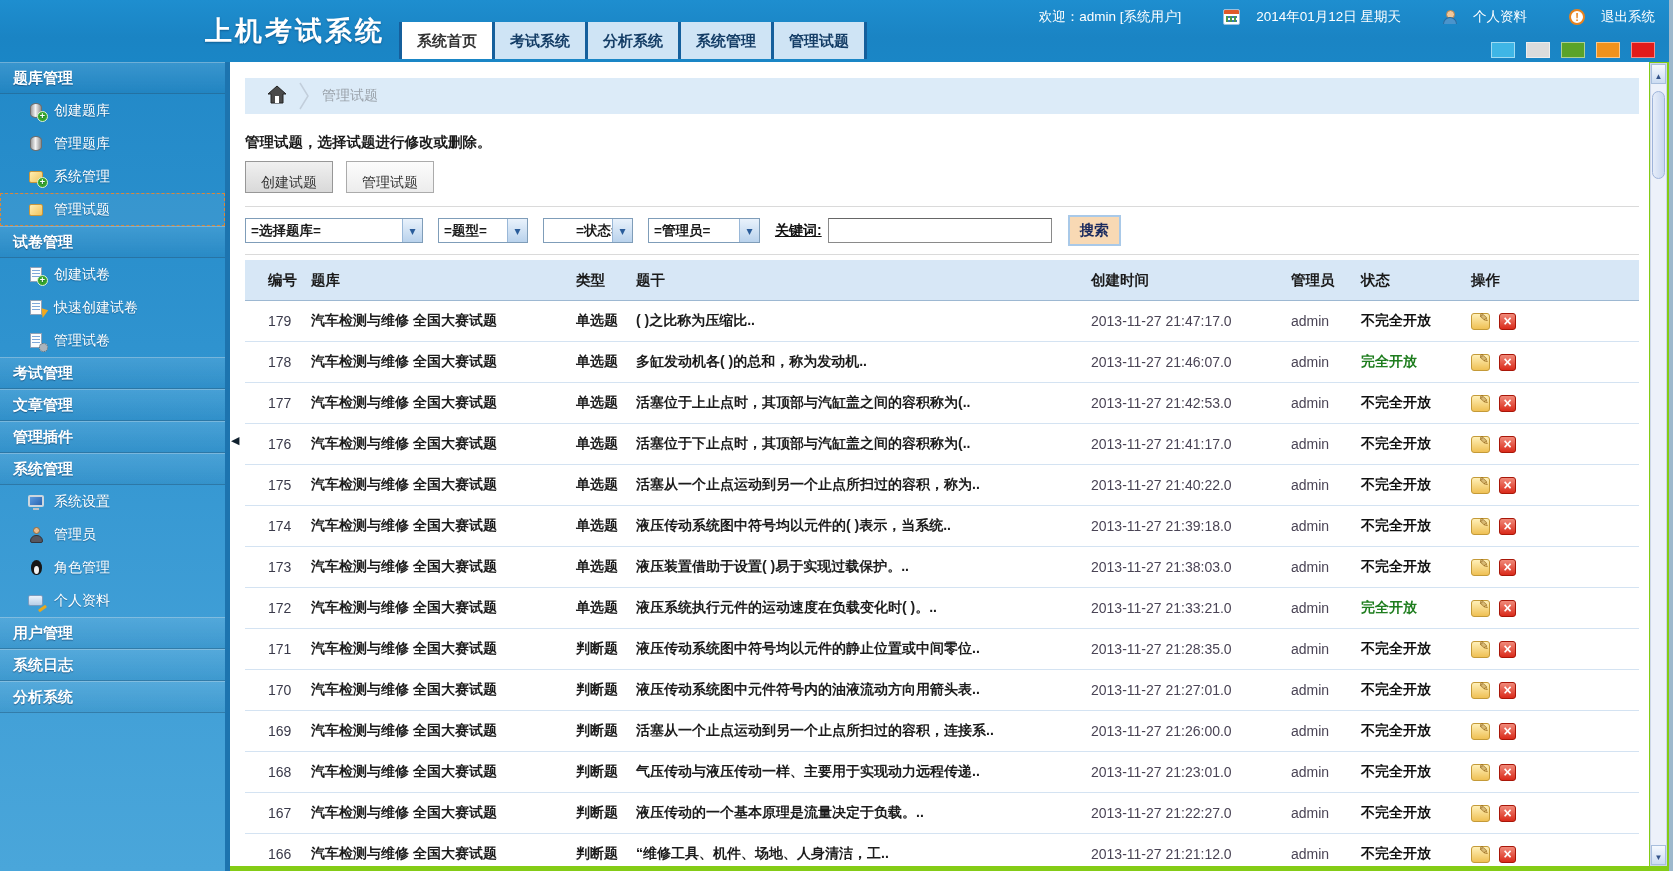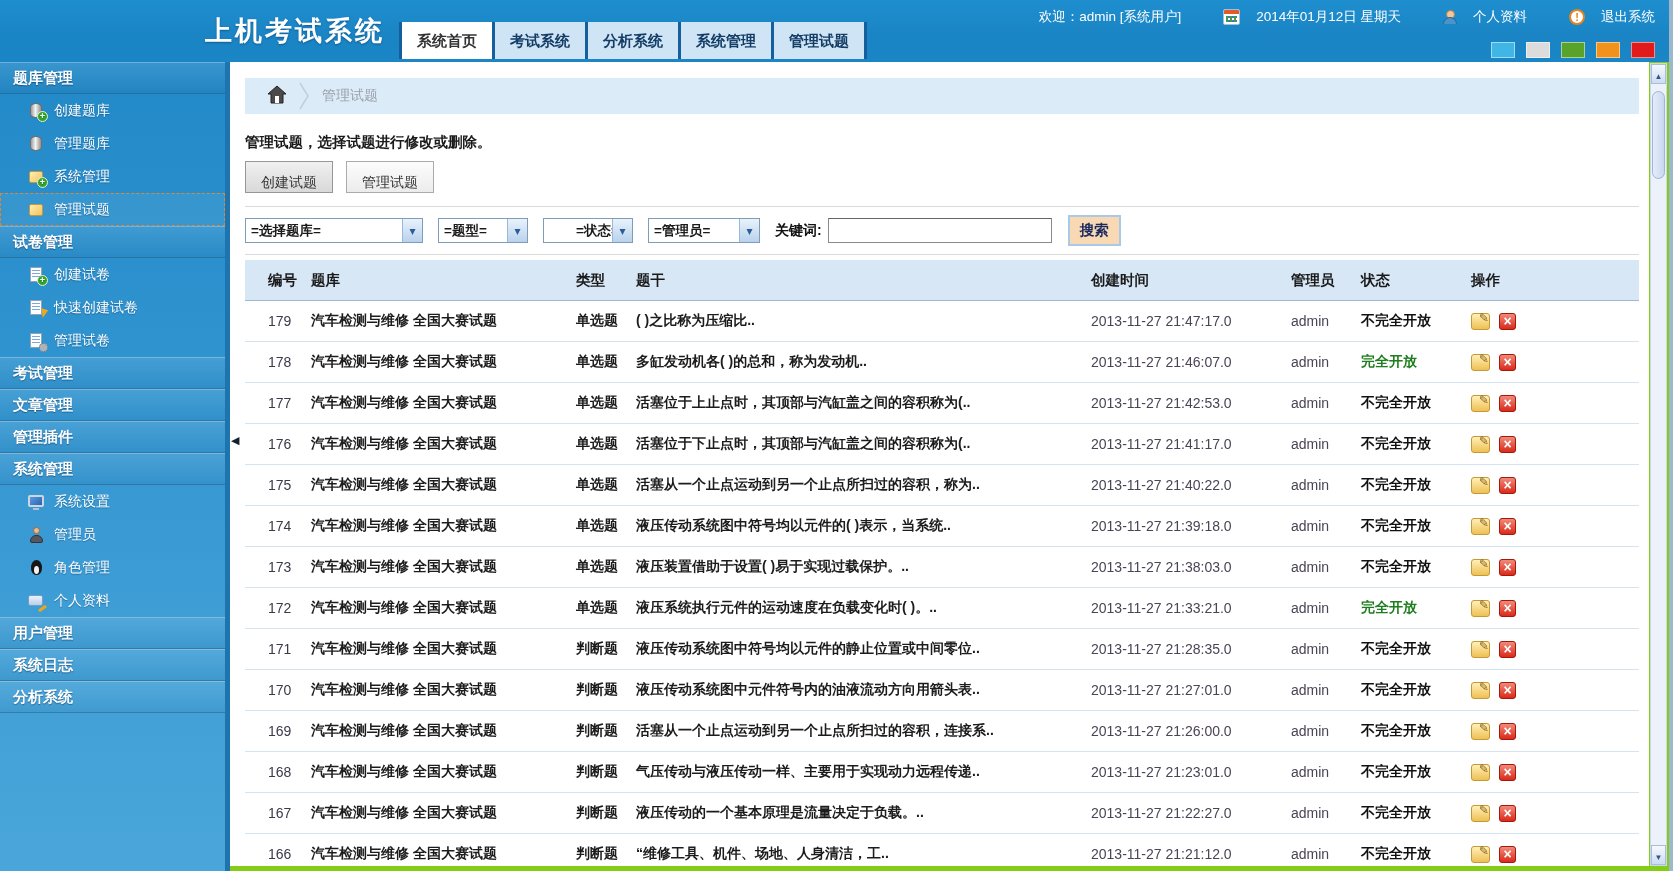--- a/index.html
+++ b/index.html
@@ -86,21 +86,21 @@
   .btn{height:32px;padding:12px 15px;font-size:14px;color:#333;cursor:pointer;
     background:linear-gradient(180deg,#f0f0f0,#d9d9d9);border:1px solid #979797;}
   .btn.alt{background:linear-gradient(180deg,#fcfcfc,#ececec);border:1px solid #ababab;}
 
   .filters{margin-top:13px;border-top:1px solid #dadada;border-bottom:1px solid #dadada;padding:8px 0;display:flex;align-items:center;}
   .select{display:inline-flex;align-items:stretch;height:25px;background:#fff;border:1px solid #7f9db9;box-sizing:border-box;margin-right:15px;cursor:pointer;justify-content:space-between;}
   .s-txt{flex:1;font-size:13.5px;font-weight:bold;color:#1a1a1a;line-height:23px;padding-left:5px;white-space:nowrap;overflow:hidden;}
   .s-btn{width:19px;border-left:1px solid #9ab8d8;background:linear-gradient(180deg,#e9f2fc,#b9d2ec);display:flex;align-items:center;justify-content:center;}
   .s-btn::after{content:'▾';color:#2a5c9a;font-size:12px;line-height:1;}
   .sel0{width:178px;} .sel1{width:90px;} .sel2{width:90px;padding-left:27px;} .sel3{width:112px;}
-  .kw-label{font-size:14px;font-weight:bold;color:#111;margin-right:6px;white-space:nowrap;}
+  .kw-label{font-size:14px;font-weight:bold;color:#111;margin-right:6px;white-space:nowrap;text-decoration:underline;}
   .kw-input{width:224px;height:25px;border:1px solid #8a8a8a;border-top-color:#666;box-sizing:border-box;font-size:13px;padding:0 4px;outline:none;}
   .search-btn{margin-left:16px;width:53px;height:31px;background:#f8d9b4;border:2px solid #a9c9e8;
     font-size:14.5px;font-weight:bold;color:#1a2a5e;cursor:pointer;}
 
   
   table{border-collapse:collapse;table-layout:fixed;width:100%;margin-top:5px;}
   th{background:#d7e7f6;height:38px;text-align:left;font-size:14.5px;font-weight:bold;color:#1a1a1a;border-bottom:1px solid #9db8d2;}
   td{height:38px;font-size:14px;color:#333;border-bottom:1px solid #d4e3f2;overflow:hidden;white-space:nowrap;}
   .c0{padding-left:23px;}
   td.c0{color:#3a3a4a;}

